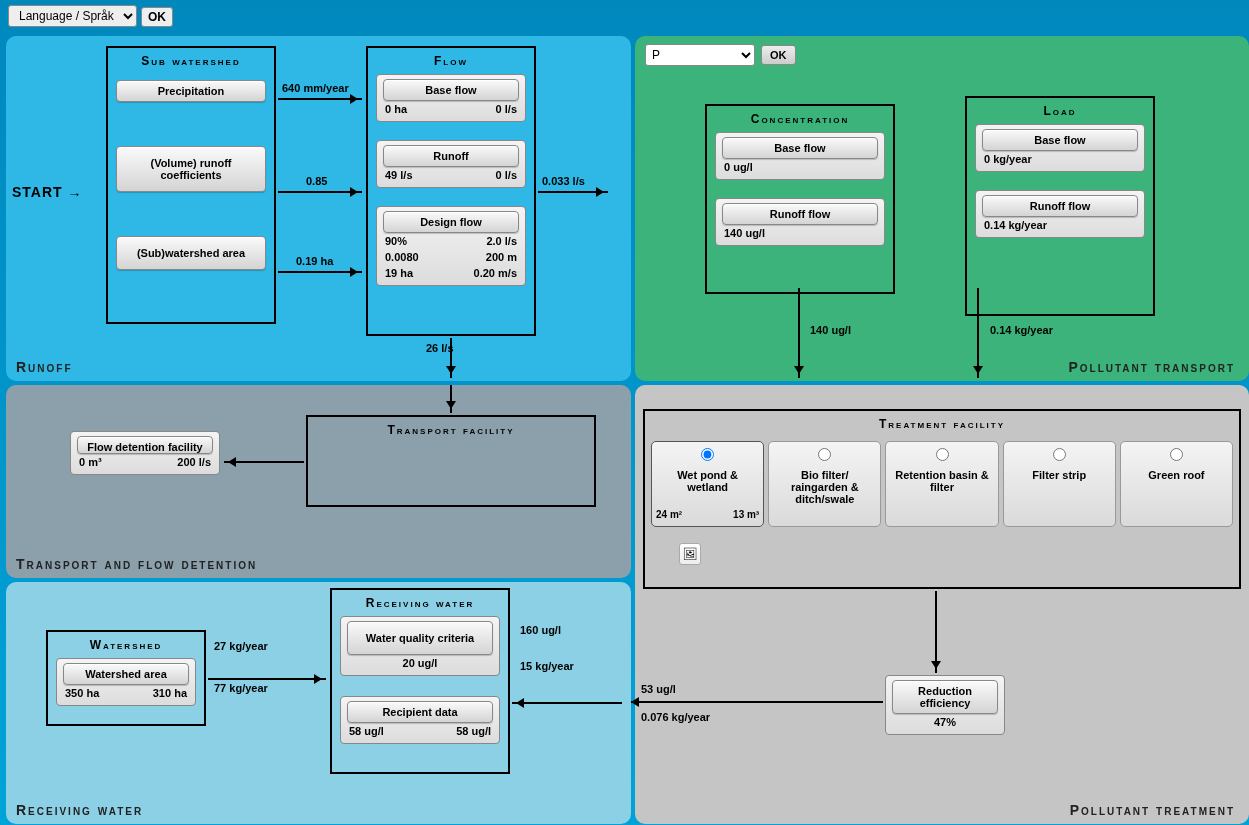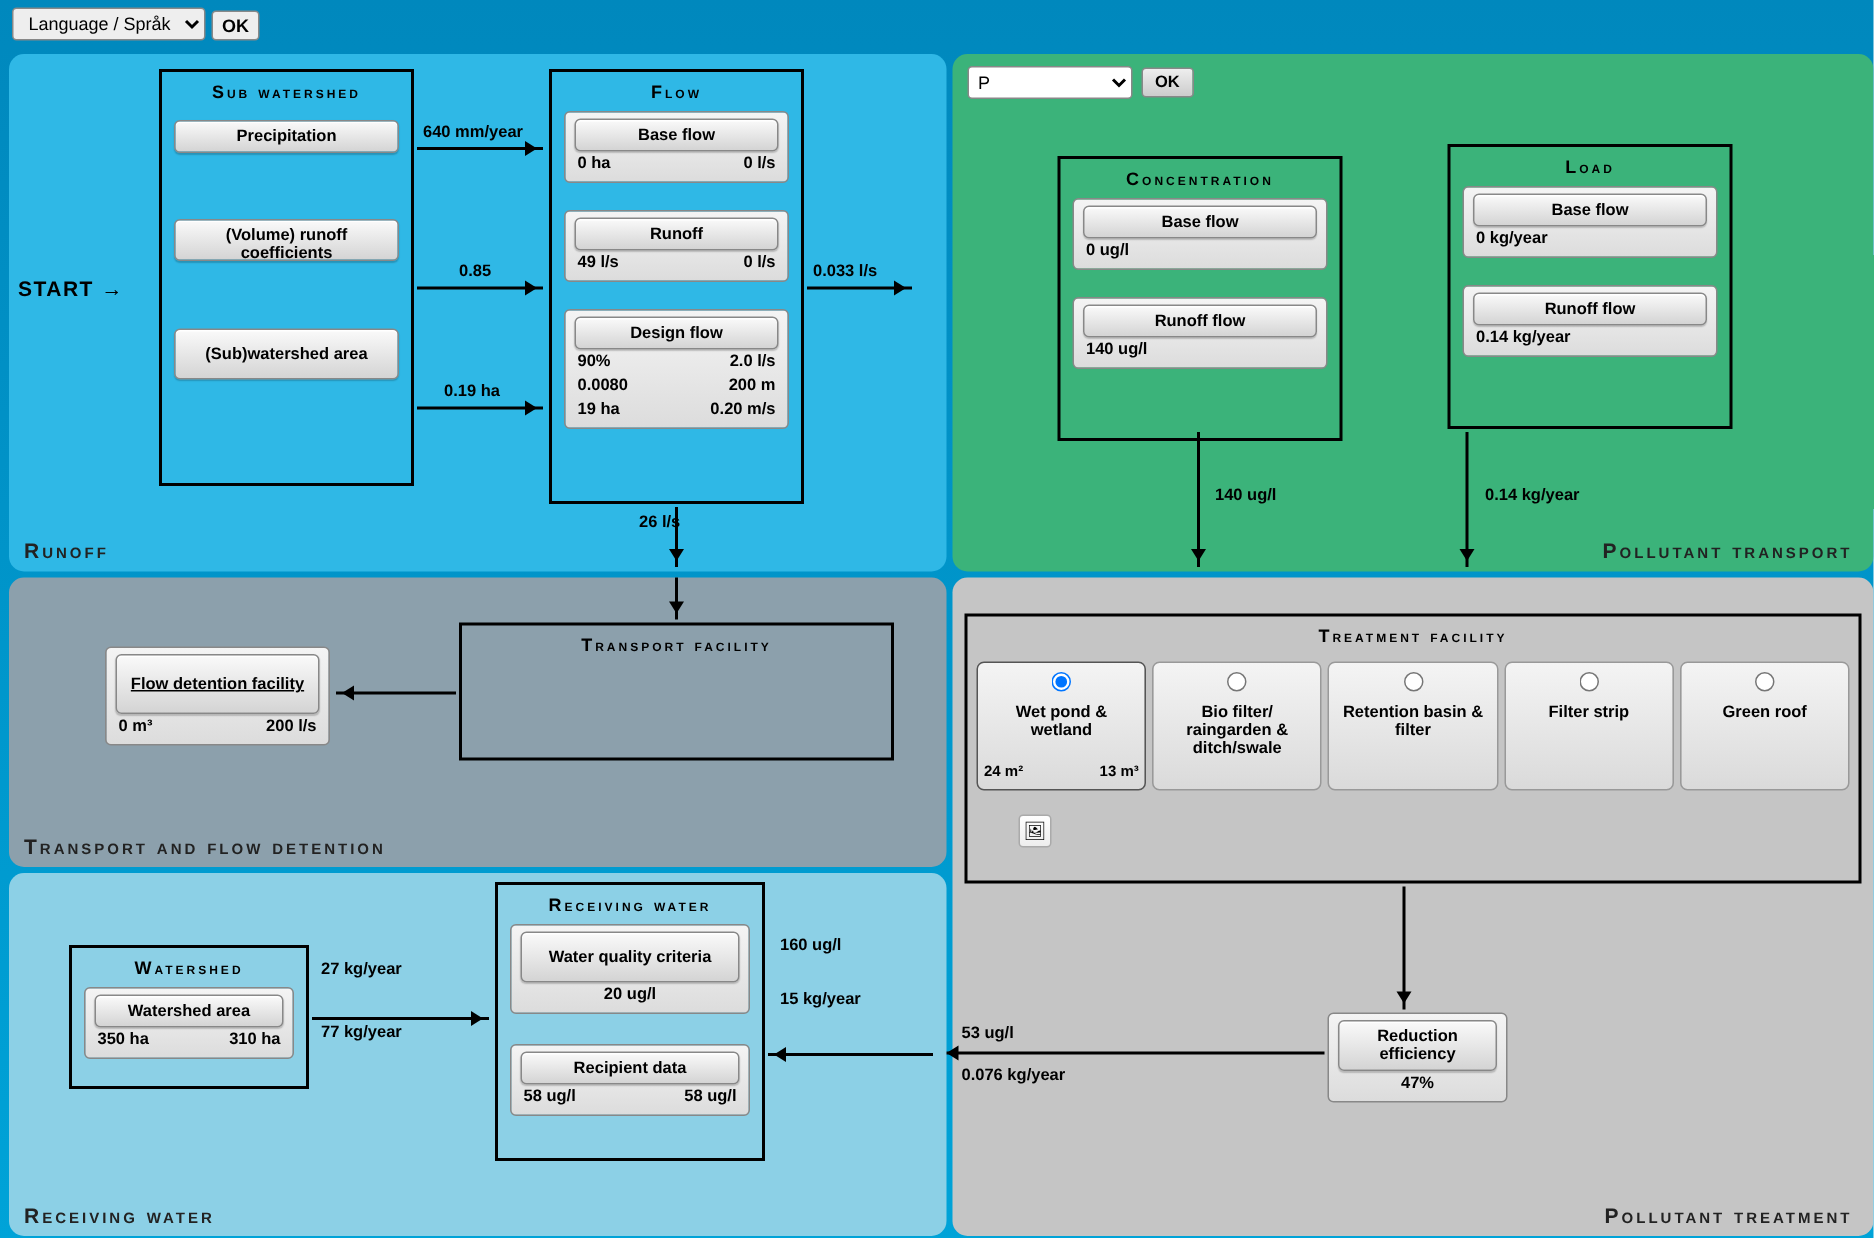--- a/index.html
+++ b/index.html
@@ -103,21 +103,21 @@
 
 <div class="board">
 
   <div class="panel runoff">
     <div class="panel-title lft">Runoff</div>
     <div class="start-lbl"><span>START</span> →</div>
 
     <div class="box" style="left:100px; top:10px; width:170px; height:278px;">
       <div class="box-title">Sub watershed</div>
       <div style="margin:12px 0 44px;"><button class="btn3d">Precipitation</button></div>
-      <div style="margin-bottom:44px;"><button class="btn3d" style="height:28px;">(Volume) runoff coefficients</button></div>
+      <div style="margin-bottom:44px;"><button class="btn3d" style="height:46px;">(Volume) runoff coefficients</button></div>
       <div><button class="btn3d" style="height:34px;">(Sub)watershed area</button></div>
     </div>
 
     <div class="arrow-h" style="left:272px; top:62px; width:84px;"></div>
     <div class="lbl" style="left:276px; top:46px;">640 mm/year</div>
     <div class="arrow-h" style="left:272px; top:155px; width:84px;"></div>
     <div class="lbl" style="left:300px; top:139px;">0.85</div>
     <div class="arrow-h" style="left:272px; top:235px; width:84px;"></div>
     <div class="lbl" style="left:290px; top:219px;">0.19 ha</div>
 
@@ -179,21 +179,21 @@
         <button class="btn3d">Runoff flow</button>
         <div class="stat-row">
             <span>140 ug/l</span>
             <span></span>
           </div>
       </div>
     </div>
     <div class="lbl" style="left:175px; top:288px;">140 ug/l</div>
     <div class="arrow-v" style="left:163px; top:252px; height:90px;"></div>
 
-    <div class="box" style="left:330px; top:60px; width:190px; height:190px;">
+    <div class="box" style="left:330px; top:60px; width:190px; height:220px;">
       <div class="box-title">Load</div>
       <div class="sub-box">
         <button class="btn3d">Base flow</button>
         <div class="stat-row">
             <span>0 kg/year</span>
             <span></span>
           </div>
       </div>
       <div class="sub-box" style="margin-top:18px;">
         <button class="btn3d">Runoff flow</button>
@@ -211,21 +211,21 @@
     <div class="panel-title lft">Transport and flow detention</div>
 
     <div class="box" style="left:300px; top:30px; width:290px; height:92px;">
       <div class="box-title">Transport facility</div>
     </div>
     <div class="arrow-v" style="left:444px; top:0px; height:28px;"></div>
 
     <div class="arrow-h left" style="left:218px; top:76px; width:80px;"></div>
 
     <div class="sub-box" style="position:absolute; left:64px; top:46px; width:150px;">
-      <button class="btn3d" style="height:40px;text-decoration:underline;">Flow detention facility</button>
+      <button class="btn3d" style="height:18px;">Flow detention facility</button>
       <div class="stat-row">
           <span>0 m³</span>
           <span>200 l/s</span>
         </div>
     </div>
   </div>
 
   <div class="panel pollutant-treatment">
     <div class="panel-title rgt">Pollutant treatment</div>
 

